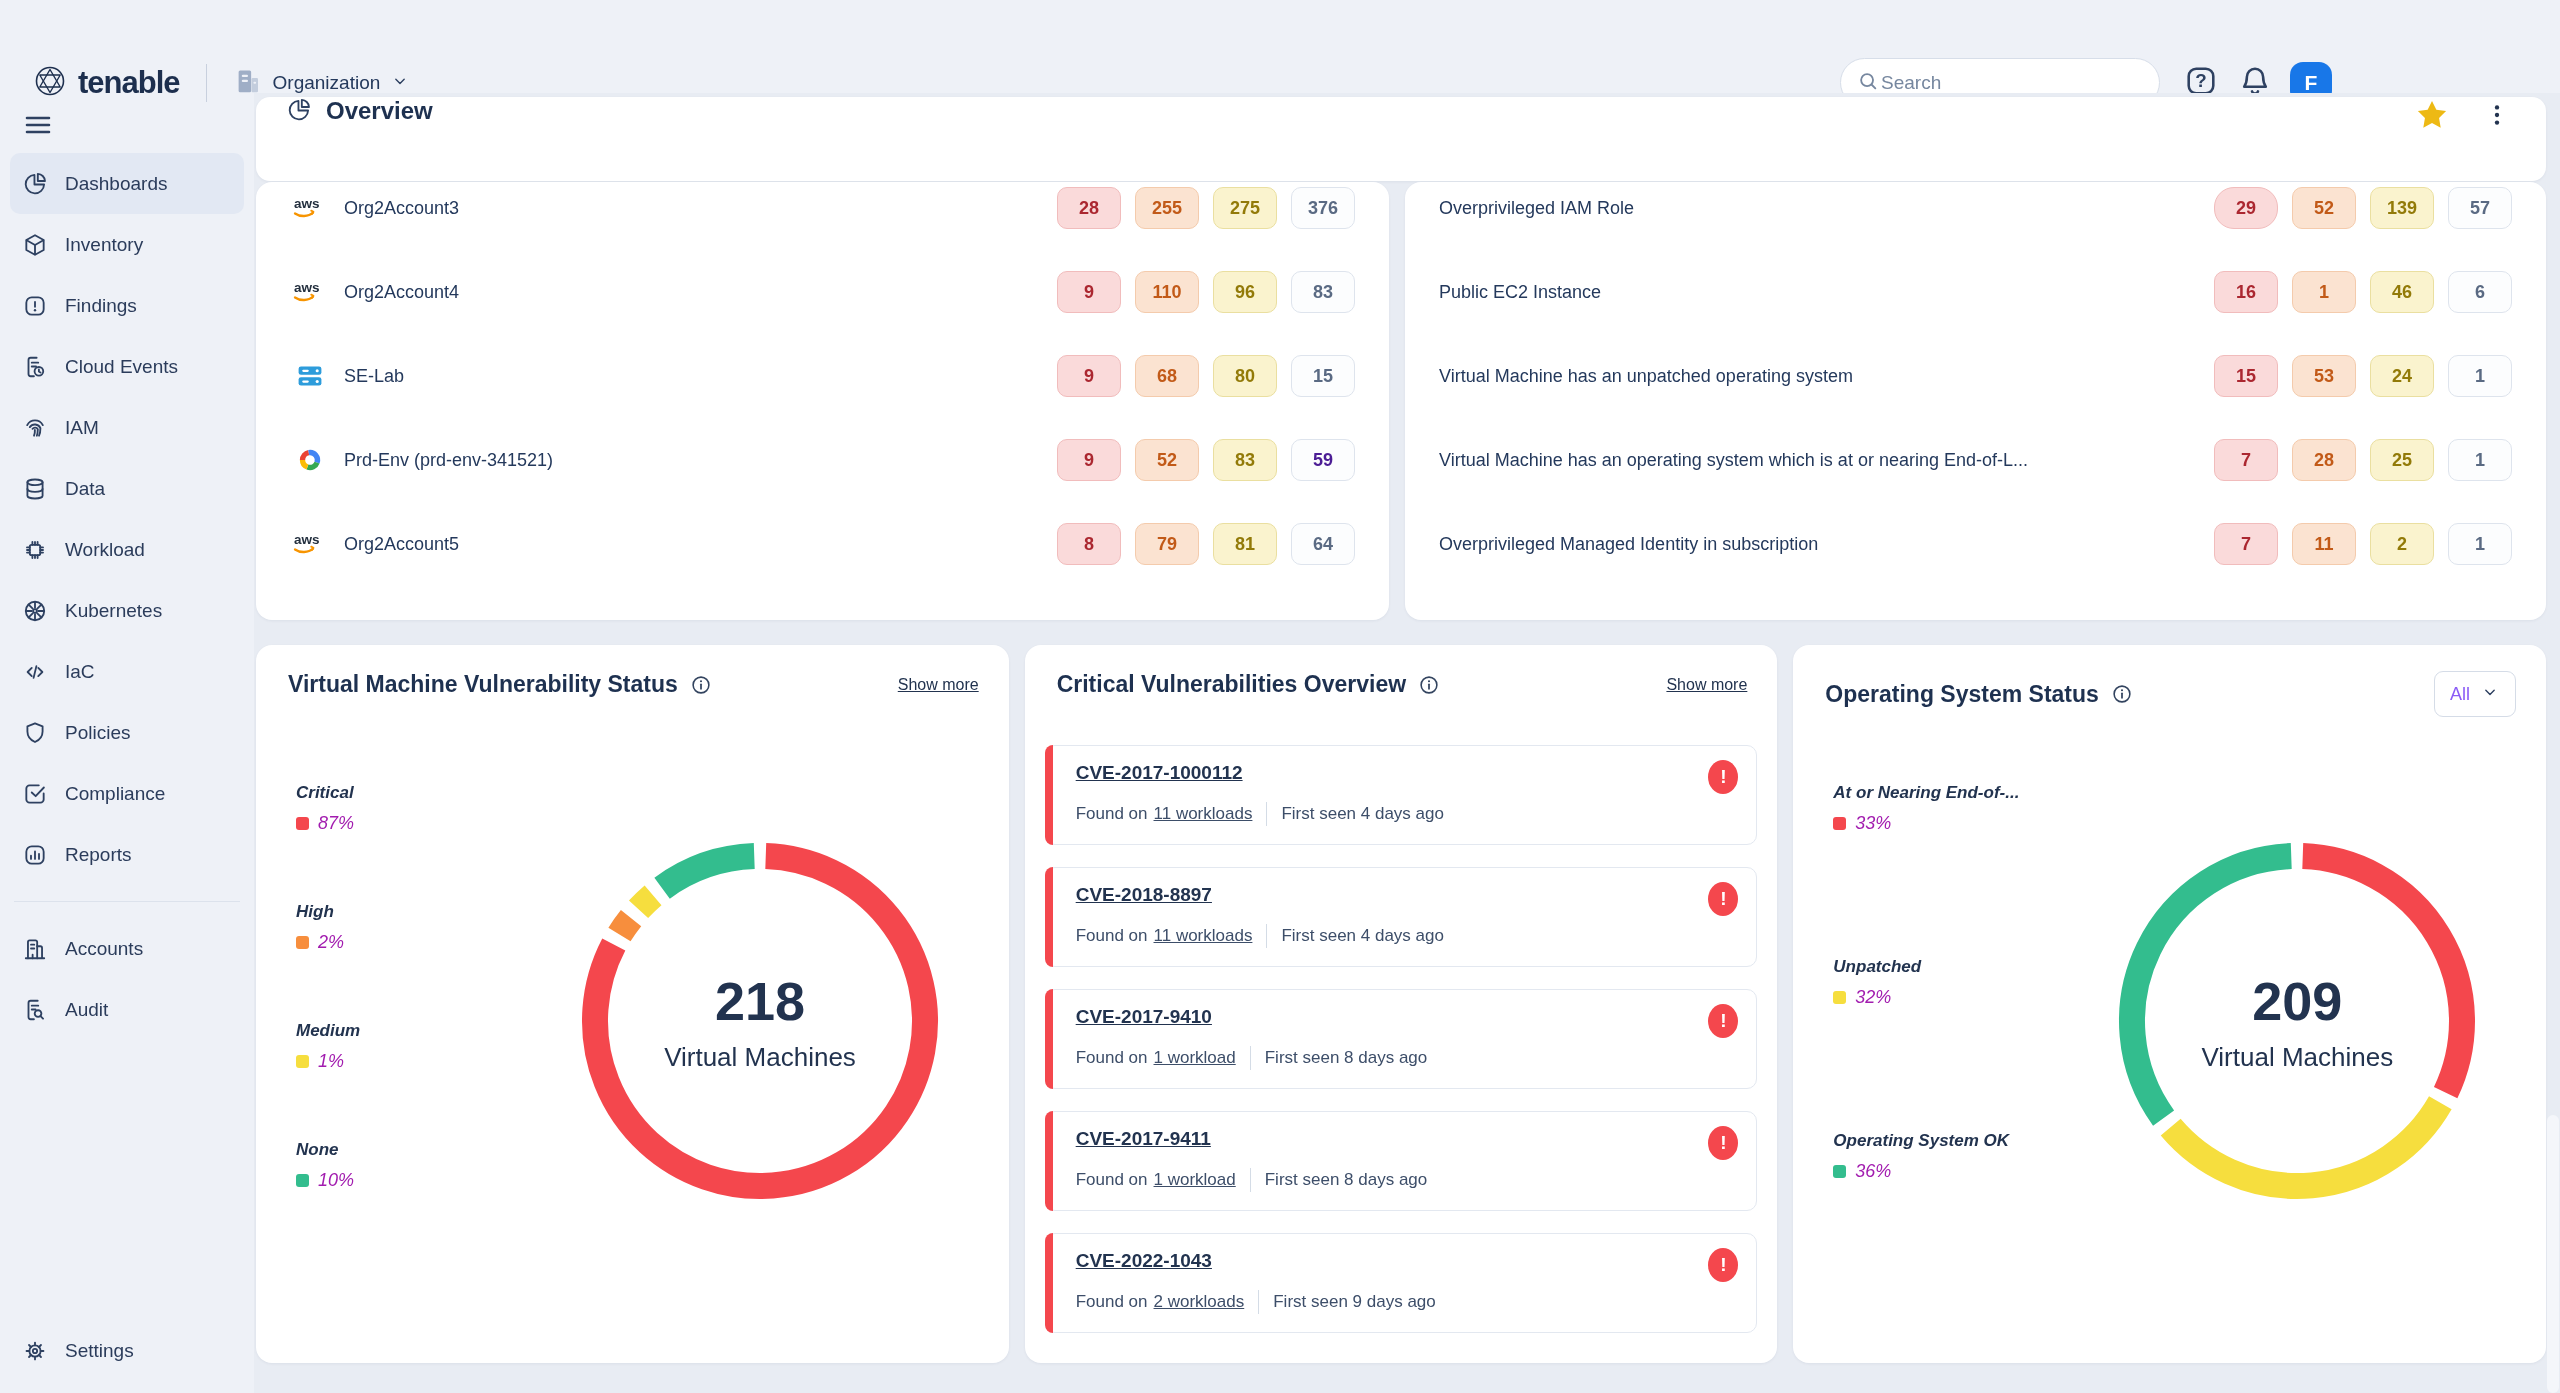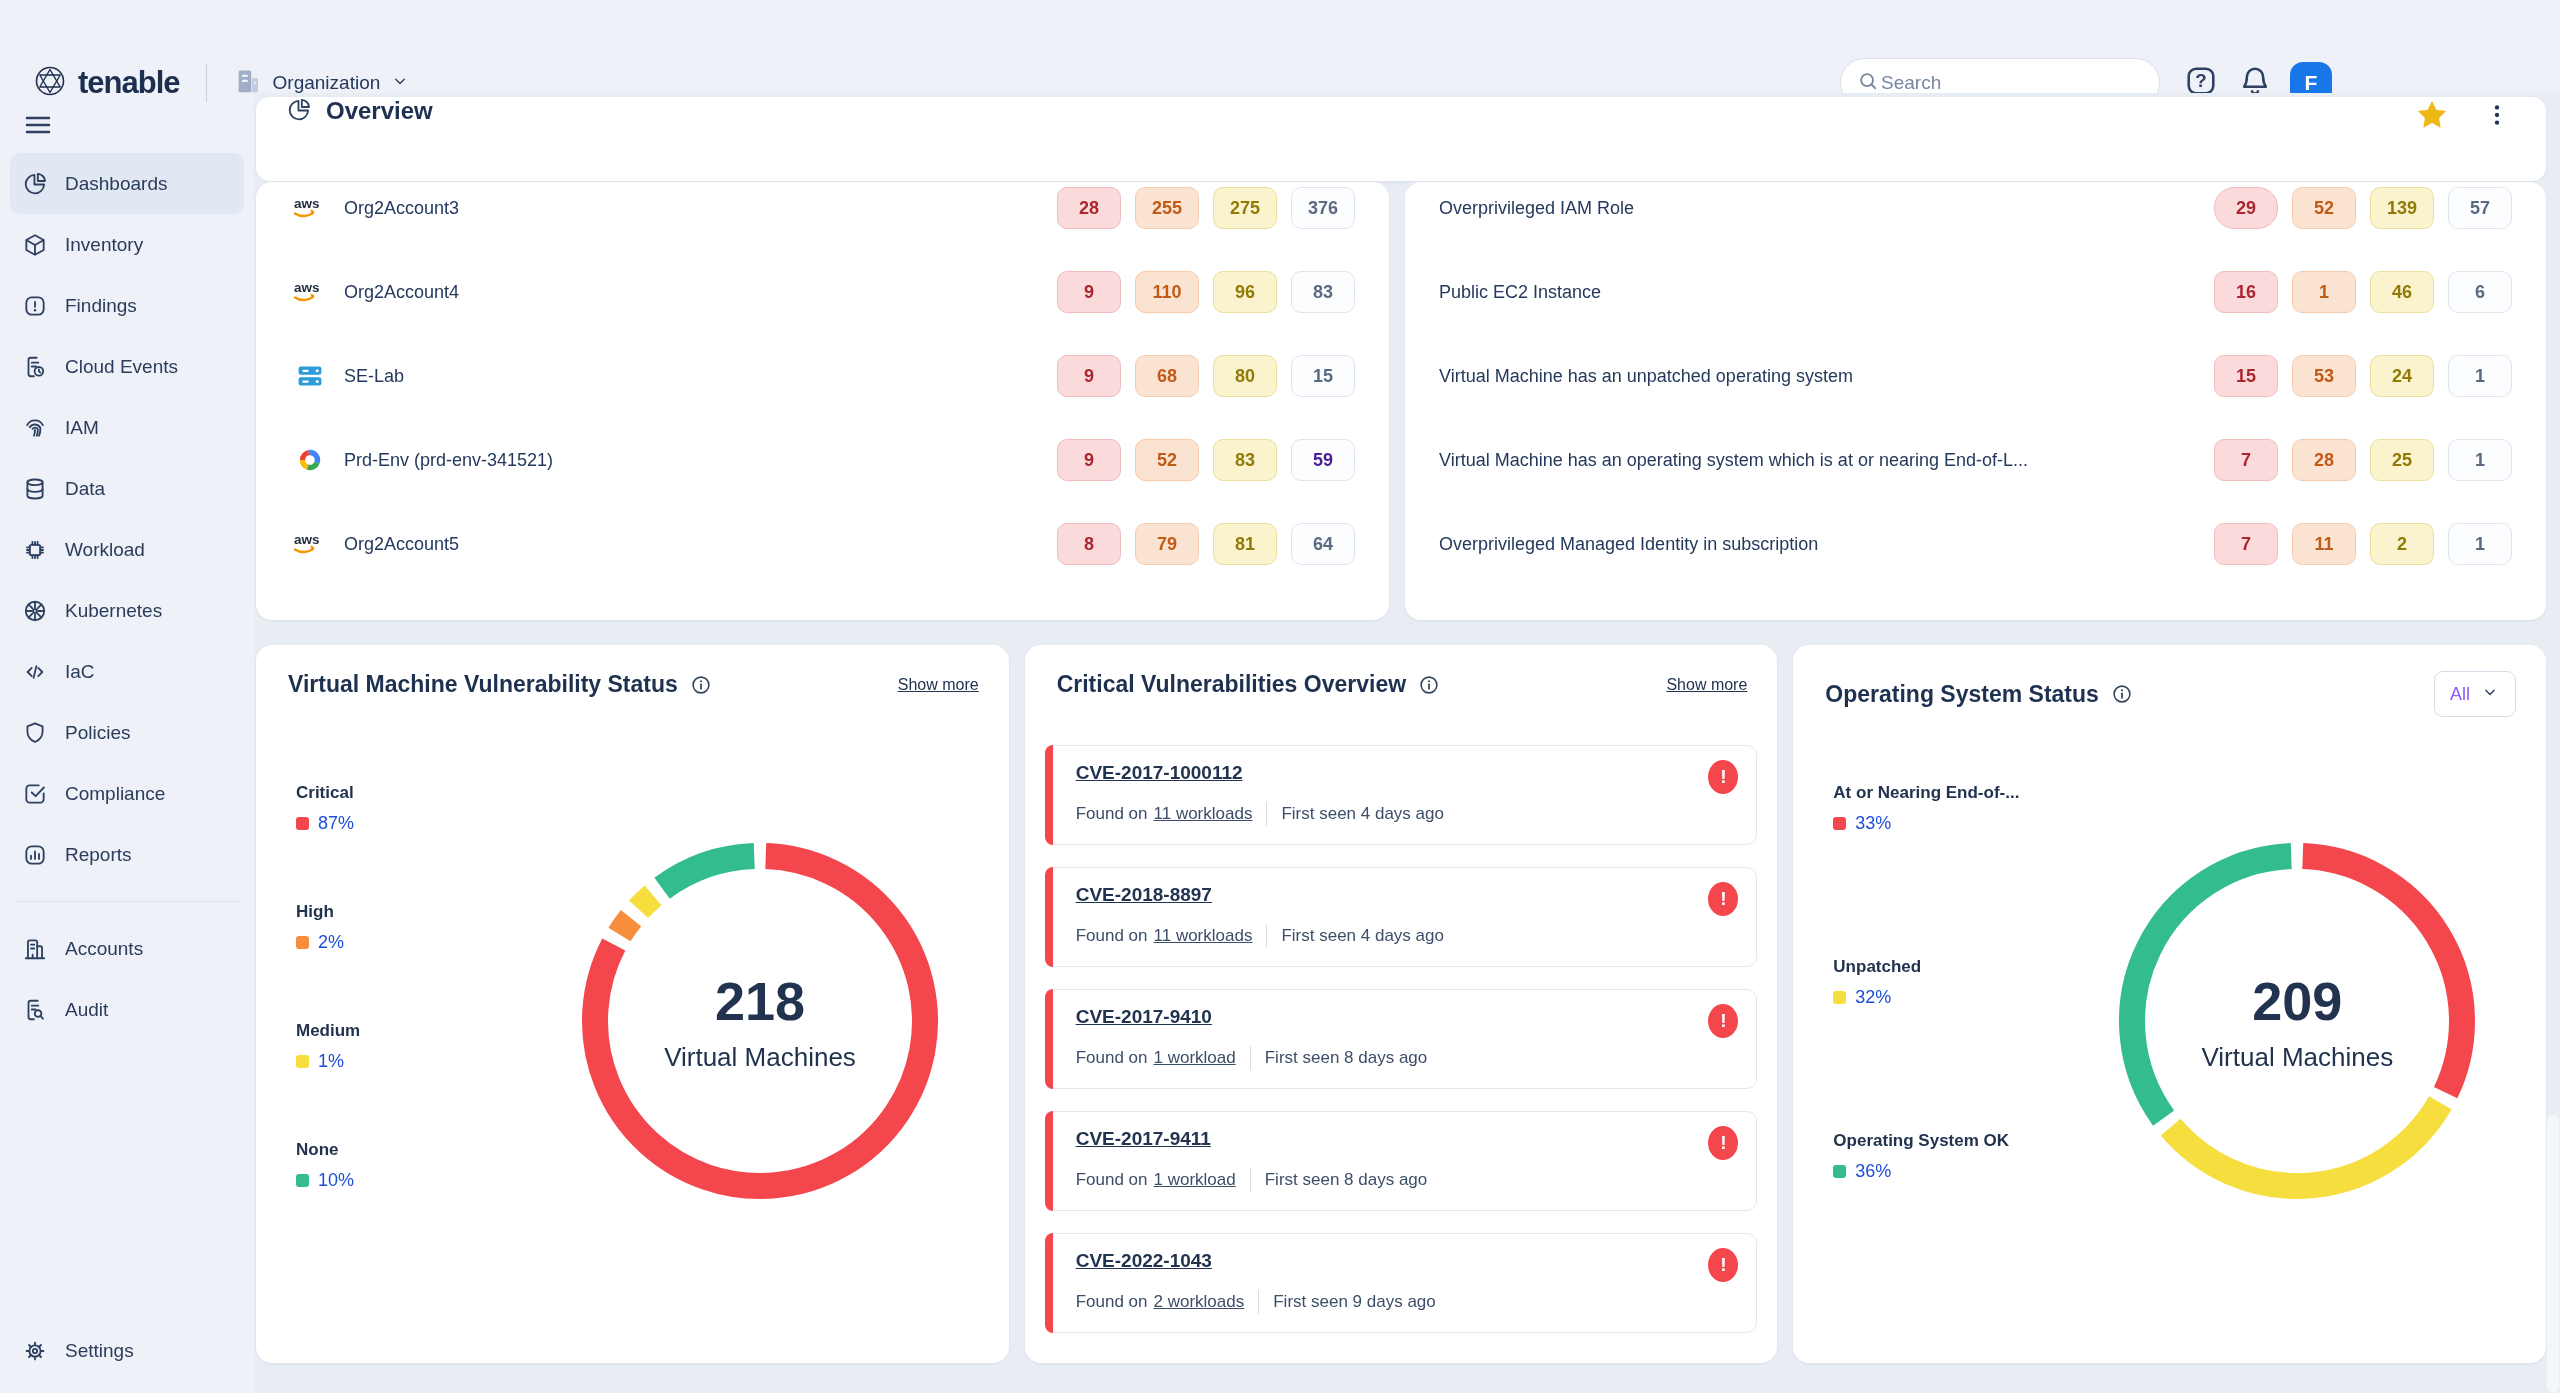--- a/index.html
+++ b/index.html
@@ -41,25 +41,25 @@
   .row-name .picon{width:40px;display:flex;align-items:center;justify-content:center;}
   .badges{margin-left:auto;display:flex;gap:14px;}
   .badge{min-width:64px;height:42px;border-radius:10px;display:flex;align-items:center;justify-content:center;font-size:18px;font-weight:700;border:1px solid;box-sizing:border-box;padding:0 8px;cursor:pointer;}
   .bottom-row{position:absolute;left:2px;top:552px;width:2290px;height:718px;display:flex;gap:16px;}
   .b-card{flex:1 1 0;position:relative;overflow:hidden;}
   .w-head{display:flex;align-items:center;padding:26px 30px 0 32px;}
   .w-title{font-size:23px;font-weight:700;color:#1E3150;}
   .info-ic{margin-left:12px;display:flex;}
   .show-more{margin-left:auto;font-size:16px;color:#22334F;text-decoration:underline;cursor:pointer;white-space:nowrap;}
   .all-btn{margin-left:auto;display:flex;align-items:center;gap:10px;height:46px;padding:0 15px;border:1px solid #D5DCE7;border-radius:9px;background:#fff;font-size:18px;color:#8b5cf6;cursor:pointer;}
-  .legend{position:absolute;left:40px;top:138px;display:flex;flex-direction:column;}
+  .legend{position:absolute;left:40px;top:138px;display:flex;flex-direction:column;font-style:italic;}
   .legend.gap-vm{gap:68px;}
   .legend.gap-os{gap:123px;}
   .lg-label{font-size:17px;font-weight:700;color:#22334F;margin-bottom:10px;max-width:200px;}
-  .lg-val{display:flex;align-items:center;gap:9px;font-size:18px;color:#1d4ed8;}
+  .lg-val{display:flex;align-items:center;gap:9px;font-size:18px;color:#a21caf;}
   .lg-swatch{width:13px;height:13px;border-radius:3px;}
   .donut-wrap{position:absolute;left:314px;top:186px;width:380px;height:380px;}
   .donut-label{position:absolute;inset:0;display:flex;flex-direction:column;align-items:center;justify-content:center;gap:10px;pointer-events:none;}
   .donut-total{font-size:54px;font-weight:700;color:#22334F;}
   .donut-sub{font-size:26px;color:#22334F;}
   .cve-list{position:absolute;left:20px;right:20px;top:100px;display:flex;flex-direction:column;gap:22px;}
   .cve-item{position:relative;height:100px;border:1px solid #E3E8F0;border-radius:10px;background:#fff;box-sizing:border-box;}
   .cve-accent{position:absolute;left:-1px;top:-1px;bottom:-1px;width:8px;background:#F4474D;border-radius:10px 0 0 10px;}
   .cve-title{position:absolute;left:30px;top:16px;font-size:19px;font-weight:700;color:#22334F;text-decoration:underline;cursor:pointer;}
   .cve-meta{position:absolute;left:30px;top:56px;font-size:17px;color:#3D4E69;display:flex;align-items:center;}

